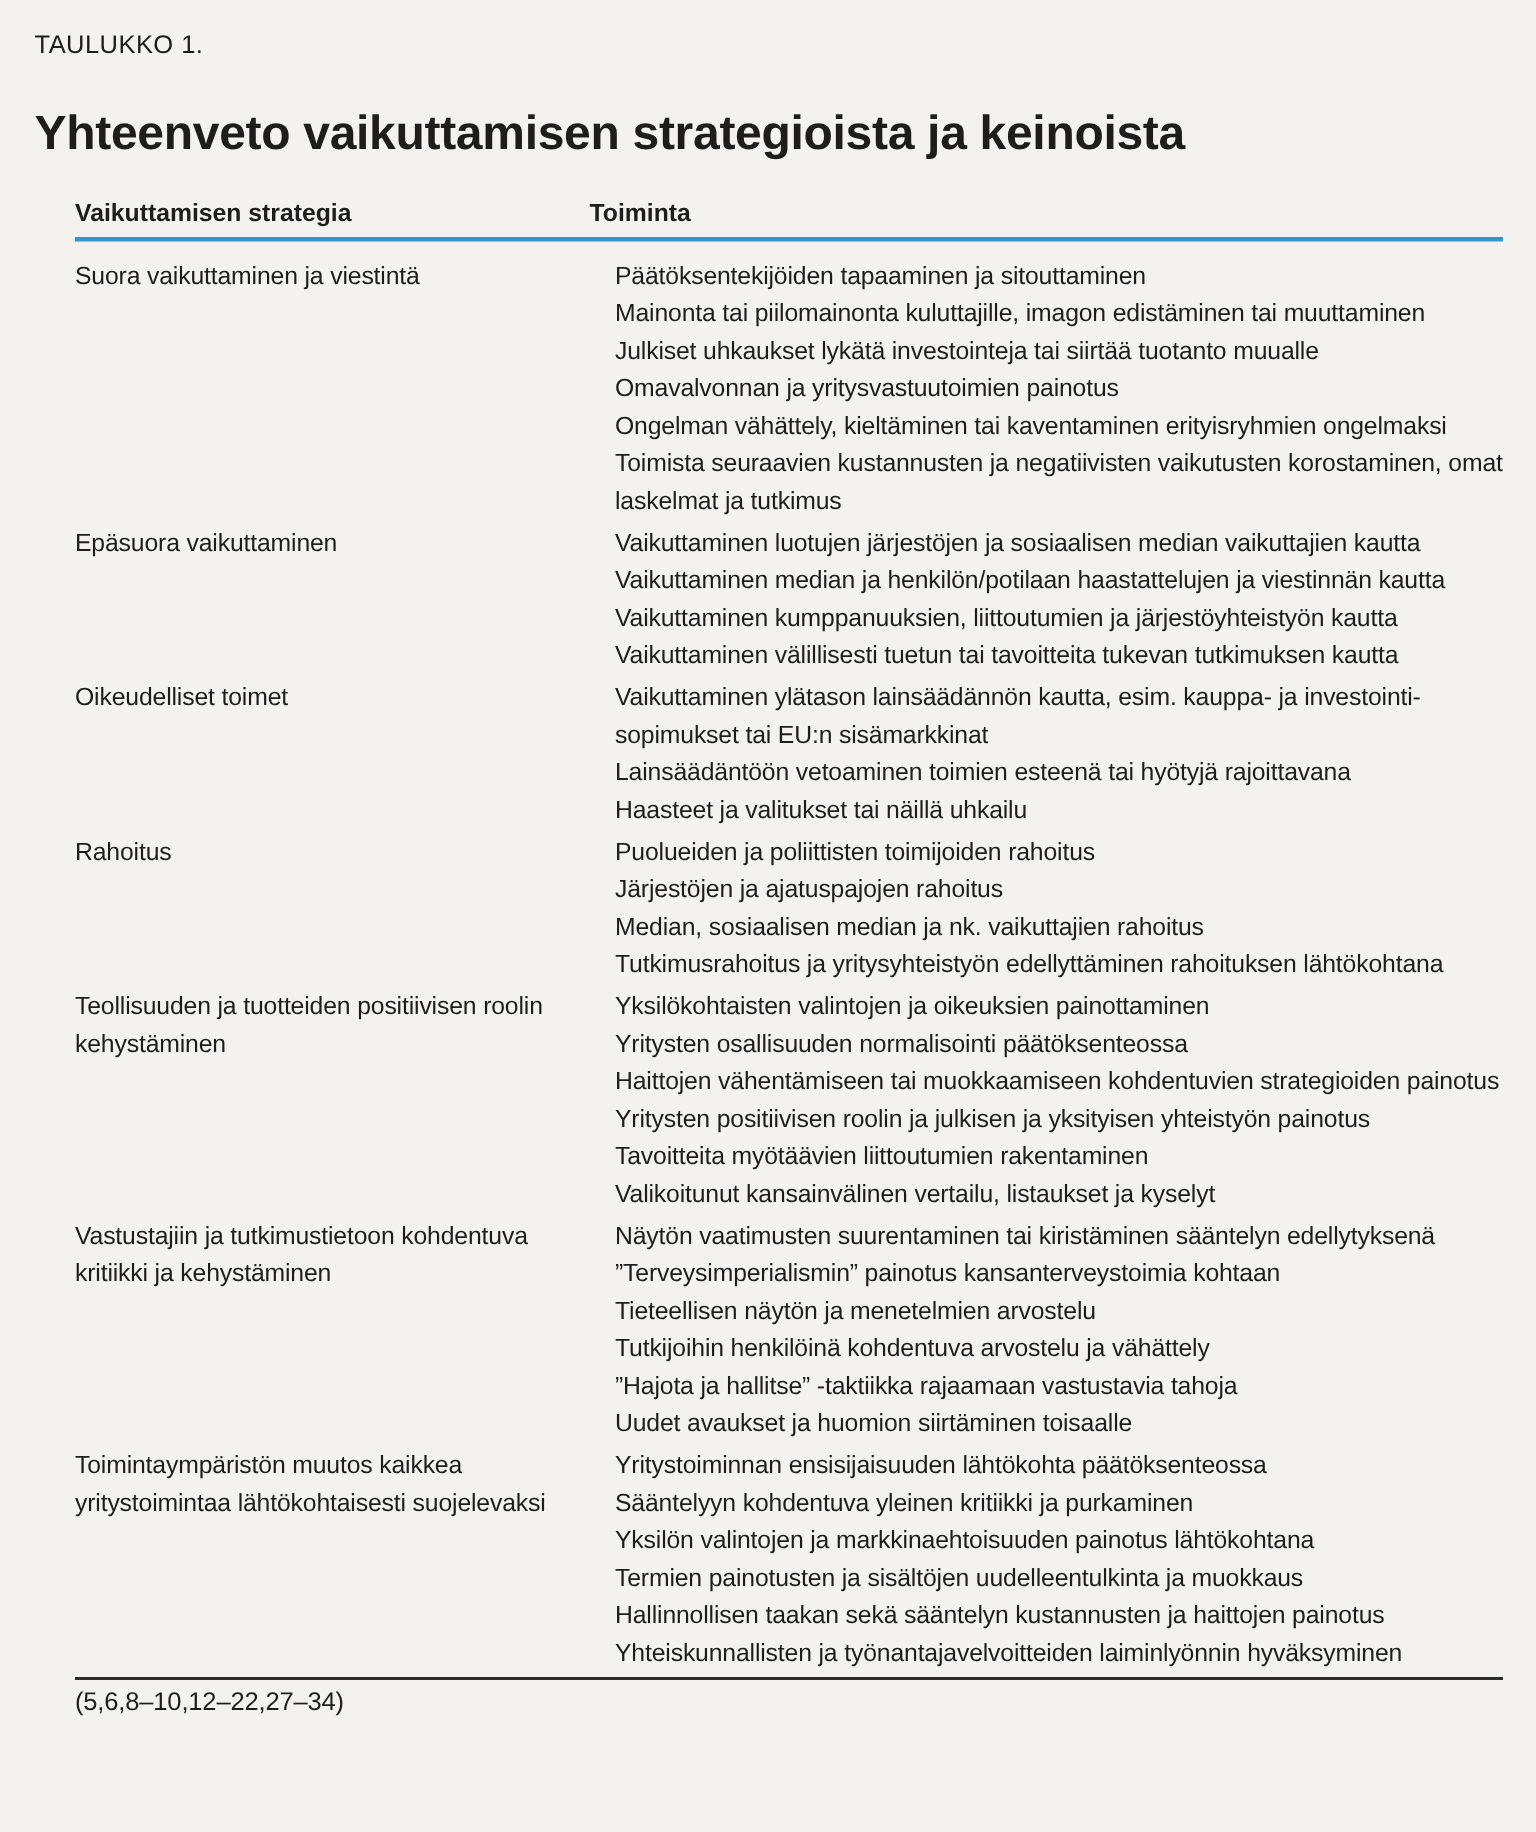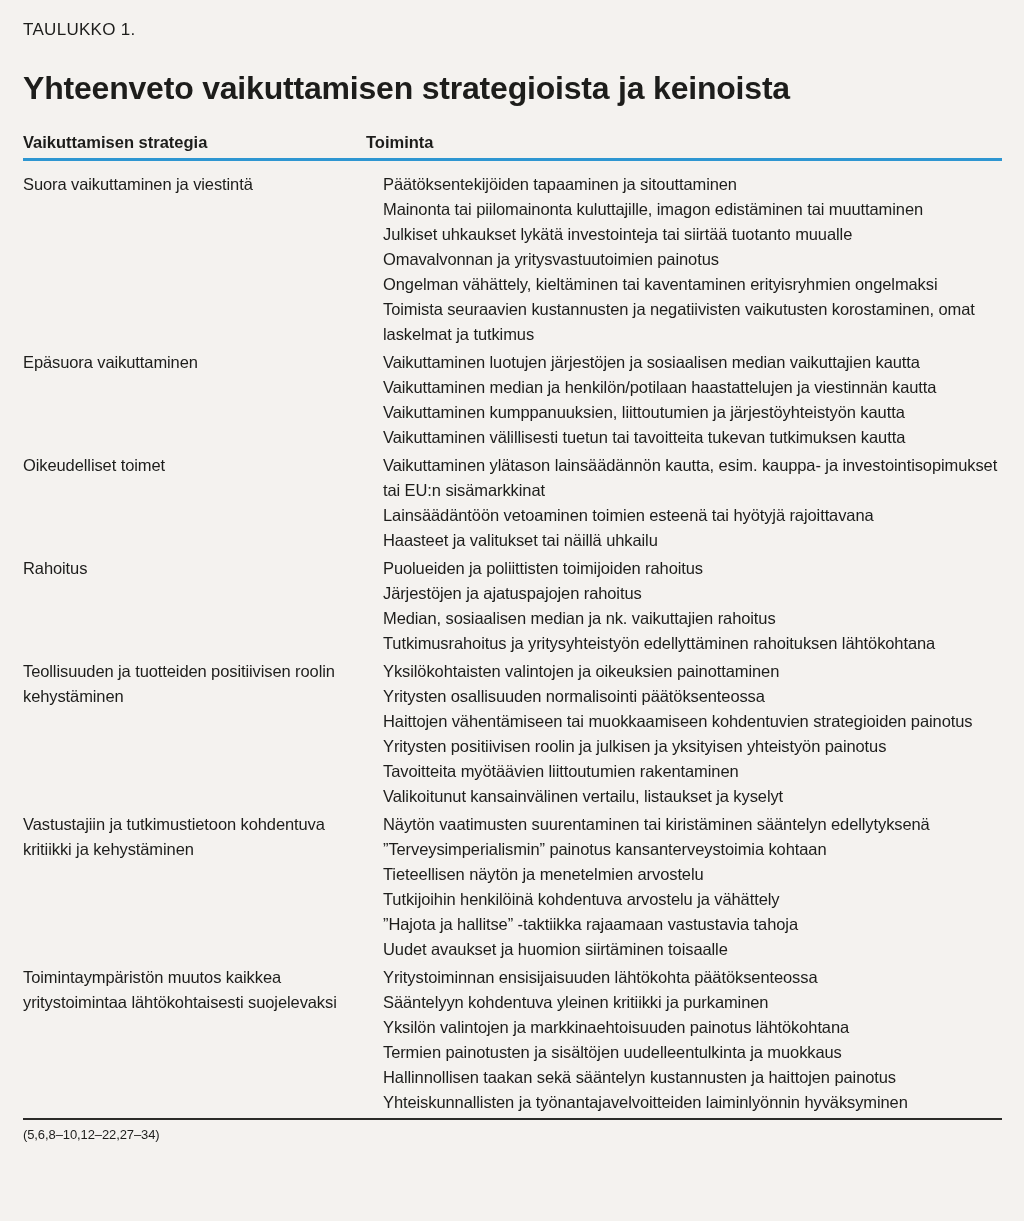--- a/index.html
+++ b/index.html
@@ -23,21 +23,21 @@
     font-size:17px; line-height:20px;
     letter-spacing:.3px;
   }
   .title{
     margin:34px 0 0 0;
     font-size:32px; line-height:28px;
     font-weight:bold;
     letter-spacing:-.2px;
   }
 
-  .table{ margin-top:30px; }
+  .table{ margin-top:30px;margin-left:27px; }
   .thead{
     display:grid;
     grid-template-columns:343px 1fr;
     font-size:16.5px; line-height:20px;
     font-weight:bold;
     padding-bottom:6px;
     border-bottom:3px solid var(--accent);
   }
   .tbody{ padding-top:11px; }
 
@@ -51,21 +51,21 @@
     font-size:16.5px;
     line-height:25px;
     letter-spacing:-.1px;
   }
   .strategy{ padding-right:18px; }
   .actions .action{ max-width:622px; }
 
   .footnote{
     border-top:2px solid var(--rule);
     padding-top:4px;
-    font-size:13px; line-height:22px;
+    font-size:17px; line-height:22px;
     letter-spacing:-.1px;
   }
 </style>
 </head>
 <body>
 
 <div class="page">
   <div class="kicker">TAULUKKO 1.</div>
   <h1 class="title">Yhteenveto vaikuttamisen strategioista ja keinoista</h1>
 

